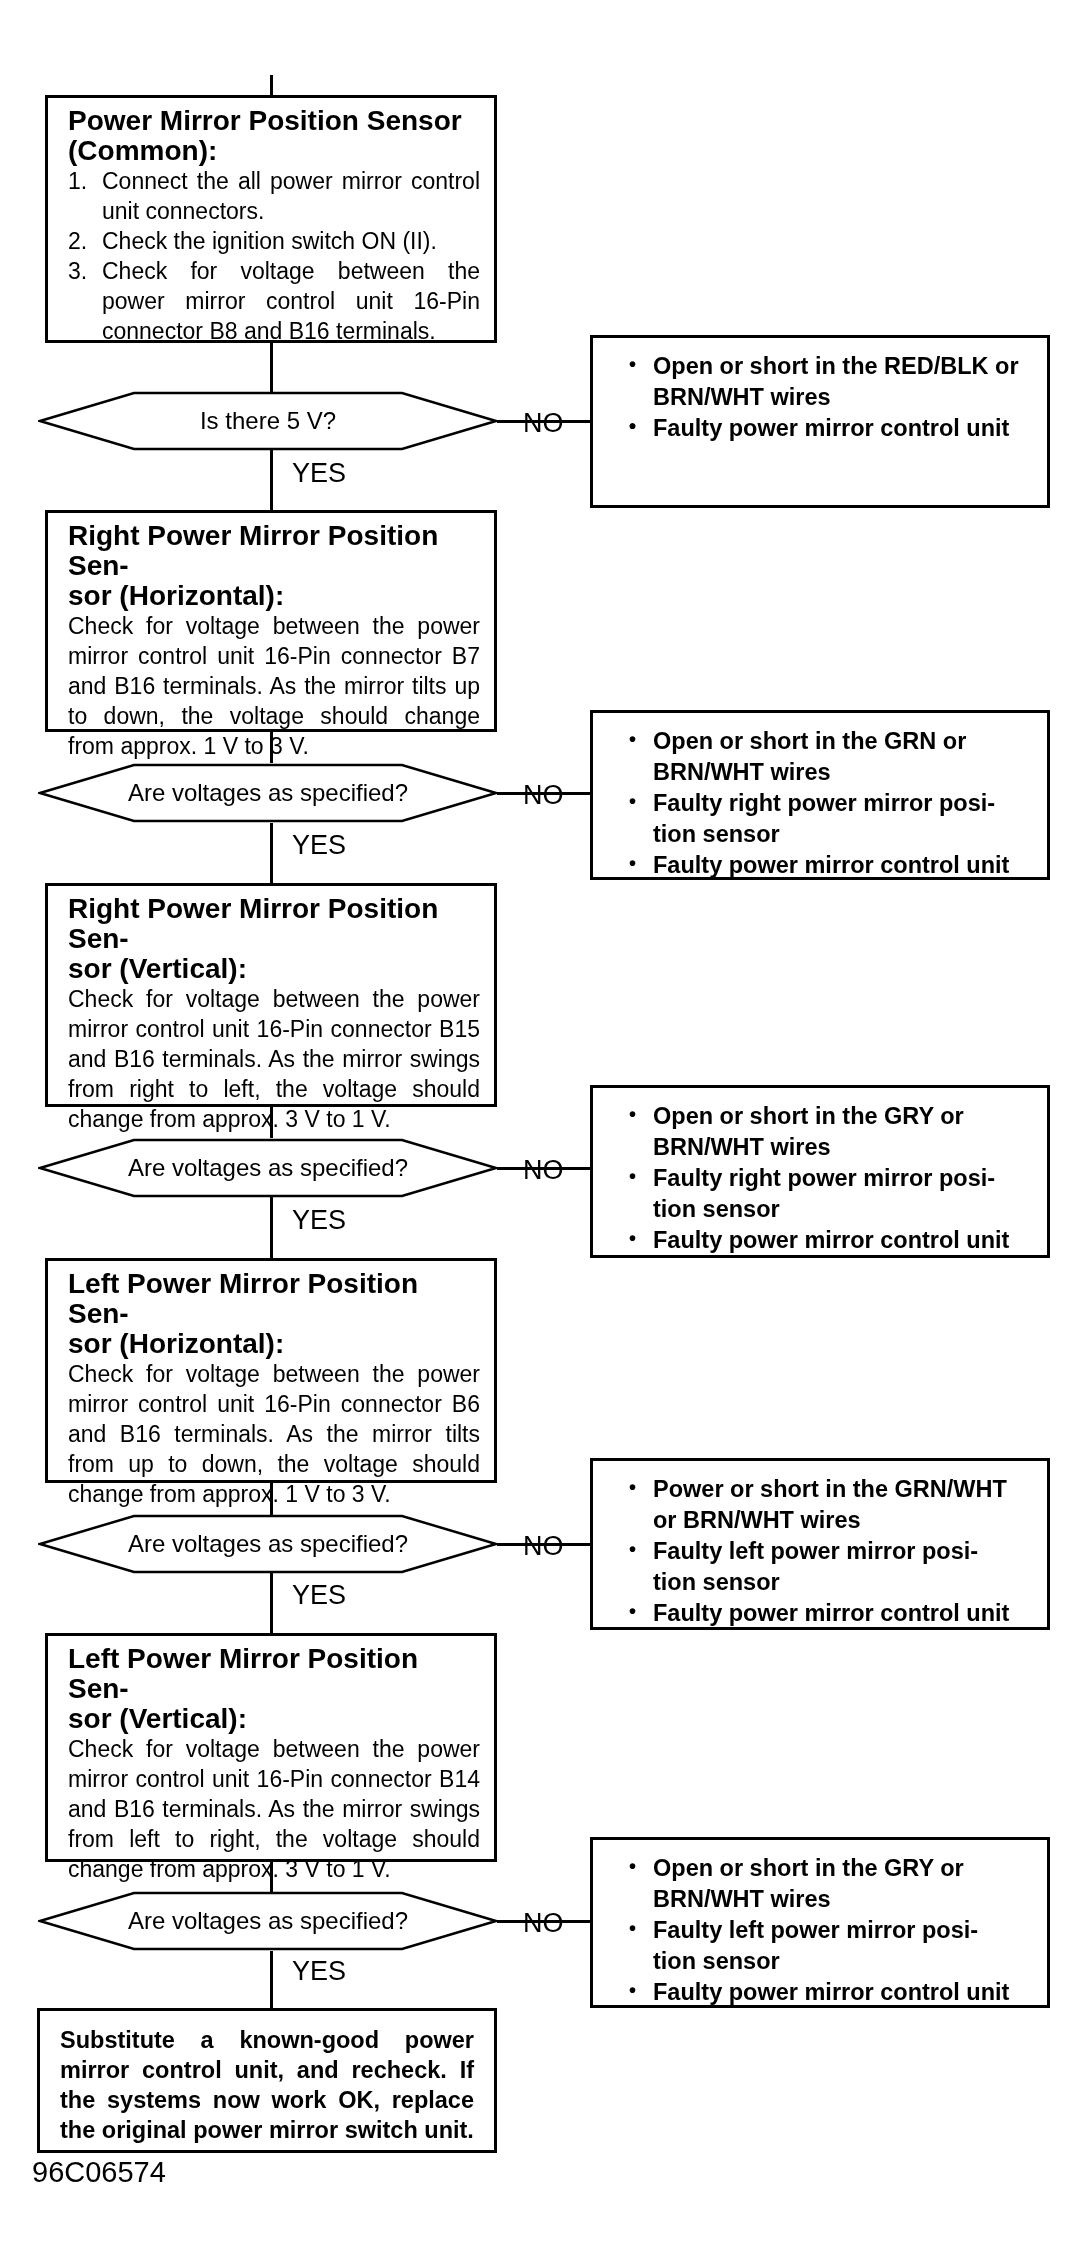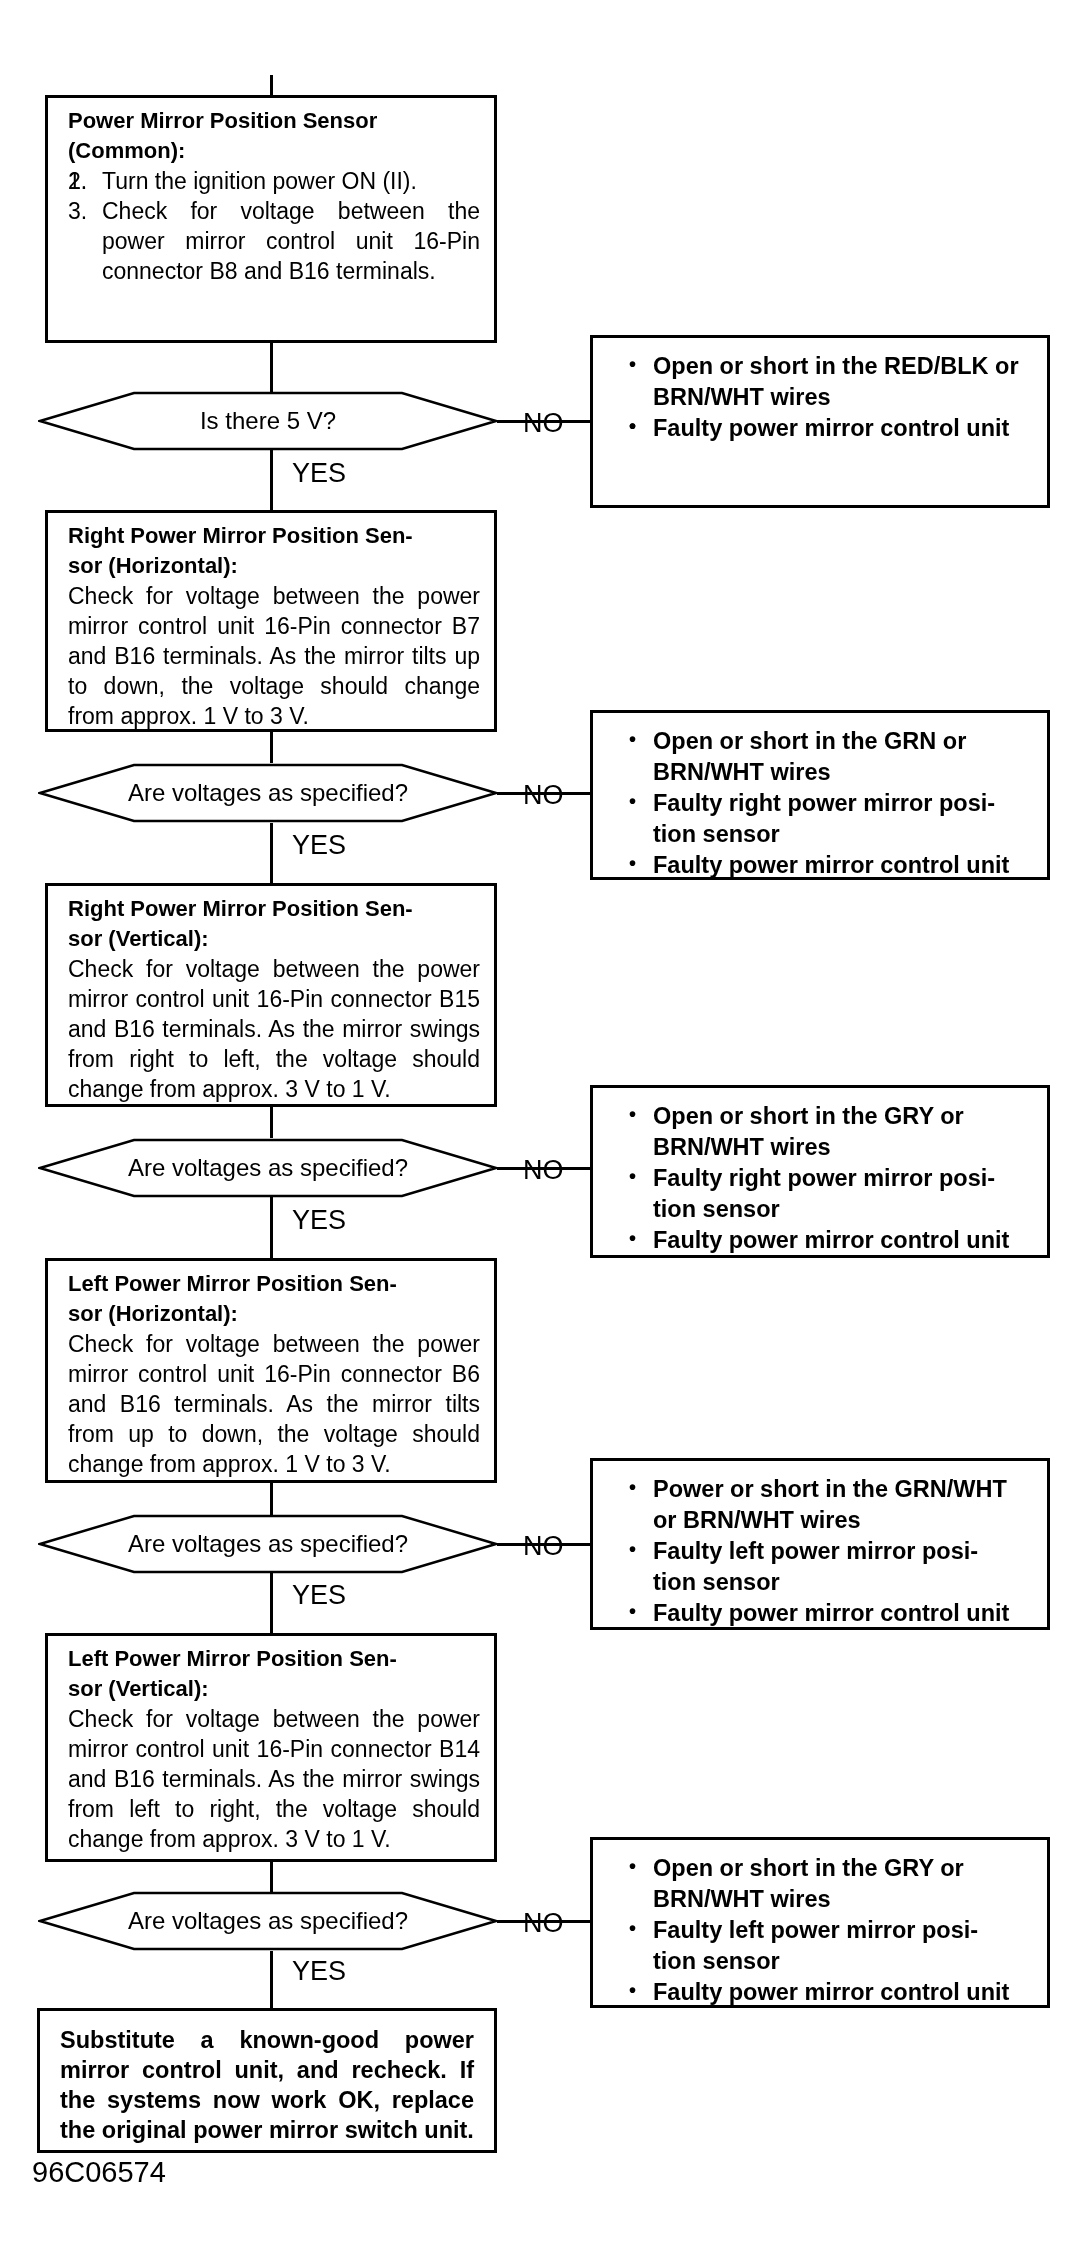--- a/index.html
+++ b/index.html
@@ -5,21 +5,21 @@
   html,body { margin:0; padding:0; background:#ffffff; }
   .canvas {
     position:relative; width:1086px; height:2266px; background:#ffffff;
     font-family:"Liberation Sans", sans-serif; color:#000;
   }
   
   .pbox {
     position:absolute; left:45px; width:452px; box-sizing:border-box;
     border:3px solid #000; background:#fff; padding:8px 14px 6px 20px;
   }
-  .pbox .title { font-weight:bold; font-size:22px; line-height:30px; white-space:pre-line; }
+  .pbox .title { font-weight:bold; font-size:28px; line-height:30px; white-space:pre-line; }
   .pbox .bodytext { font-size:23px; line-height:30px; text-align:justify; }
   .numitem { position:relative; padding-left:34px; font-size:23px; line-height:30px; text-align:justify; }
   .numitem .num { position:absolute; left:0; top:0; }
   
   .nobox {
     position:absolute; left:590px; width:460px; box-sizing:border-box;
     border:3px solid #000; background:#fff; padding:13px 14px 8px 34px;
   }
   .noitem { position:relative; padding-left:26px; font-weight:bold; font-size:23.5px; line-height:31px; white-space:pre-line; }
   .noitem .blt { position:absolute; left:2px; top:-2px; font-size:20px; }
@@ -47,24 +47,24 @@
 <body>
 
 <div class="canvas">
 
   <div class="vline" style="top:75px;height:20px"></div>
 
   <div class="pbox" style="top:95px;height:248px">
     <div class="title">Power Mirror Position Sensor
 (Common):</div>
     <div class="numitem">
-      <span class="num">1.</span>
+      <span class="num">1.</span><span>Connect the all power mirror control unit connectors.</span>
     </div>
     <div class="numitem">
-      <span class="num">2.</span><span>Turn the ignition power ON (II).</span>
+      <span class="num">2.</span><span>Check the ignition switch ON (II).</span>
     </div>
     <div class="numitem">
       <span class="num">3.</span><span>Check for voltage between the power mirror control unit 16-Pin connector B8 and B16 terminals.</span>
     </div>
   </div>
   <div class="vline" style="top:343px;height:49px"></div>
   <div class="decision" style="top:391px">
     <svg viewBox="0 0 460 60">
       <polygon points="2,30 96,2 364,2 458,30 364,58 96,58" fill="#ffffff" stroke="#000000" stroke-width="2.5"></polygon>
     </svg>

